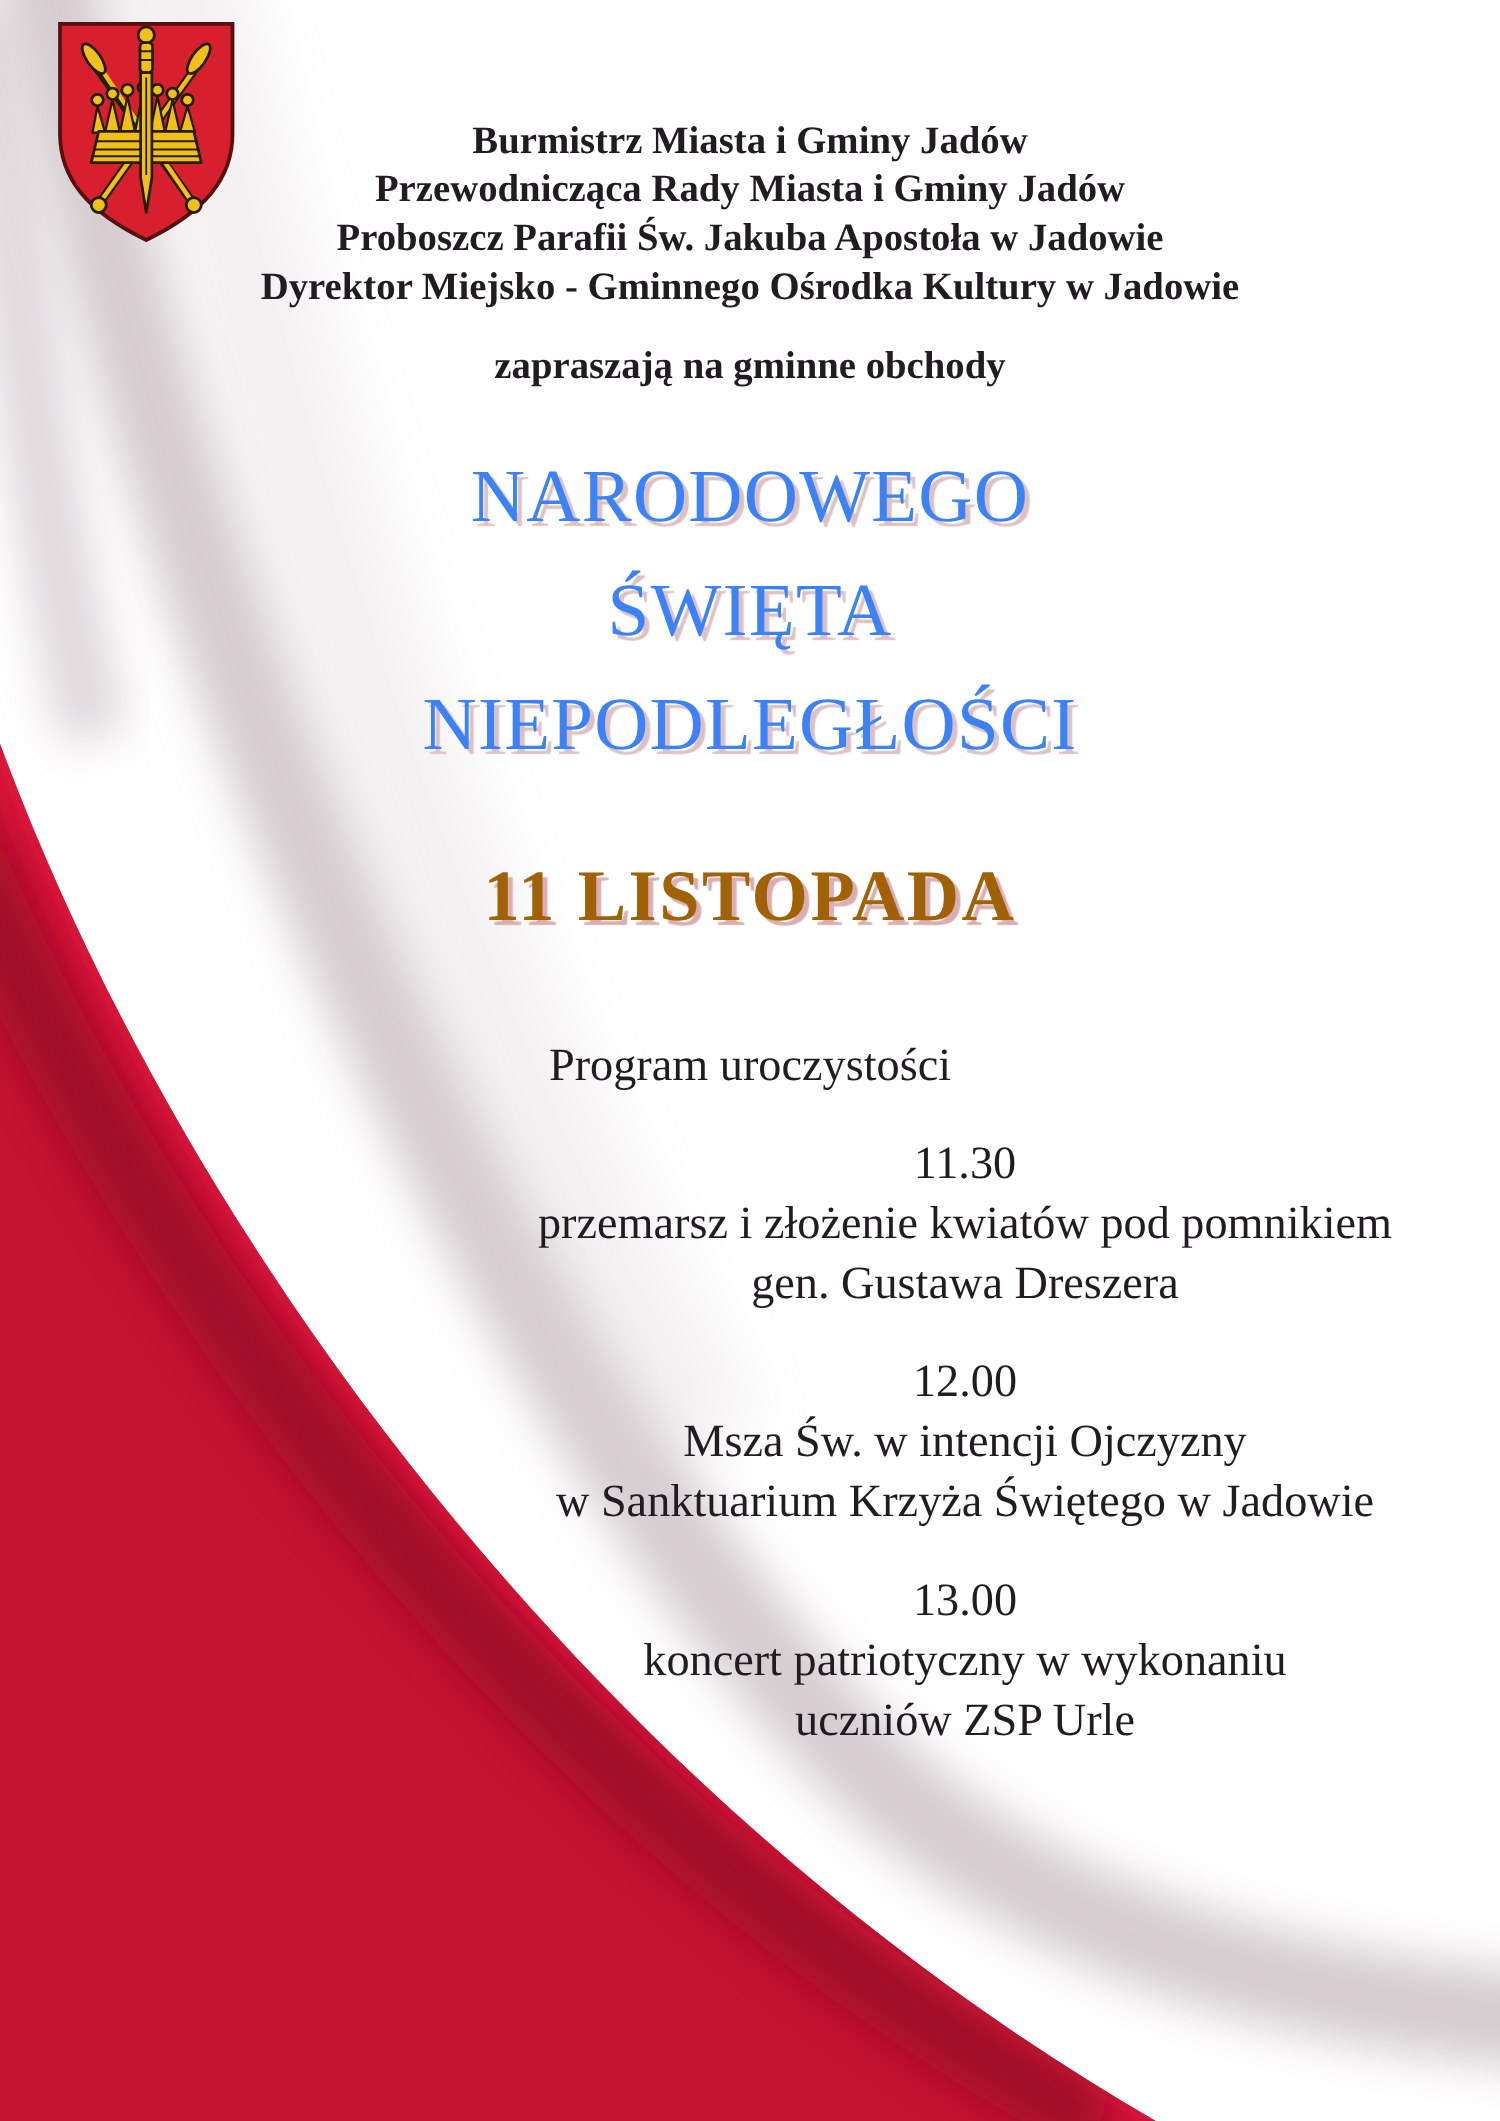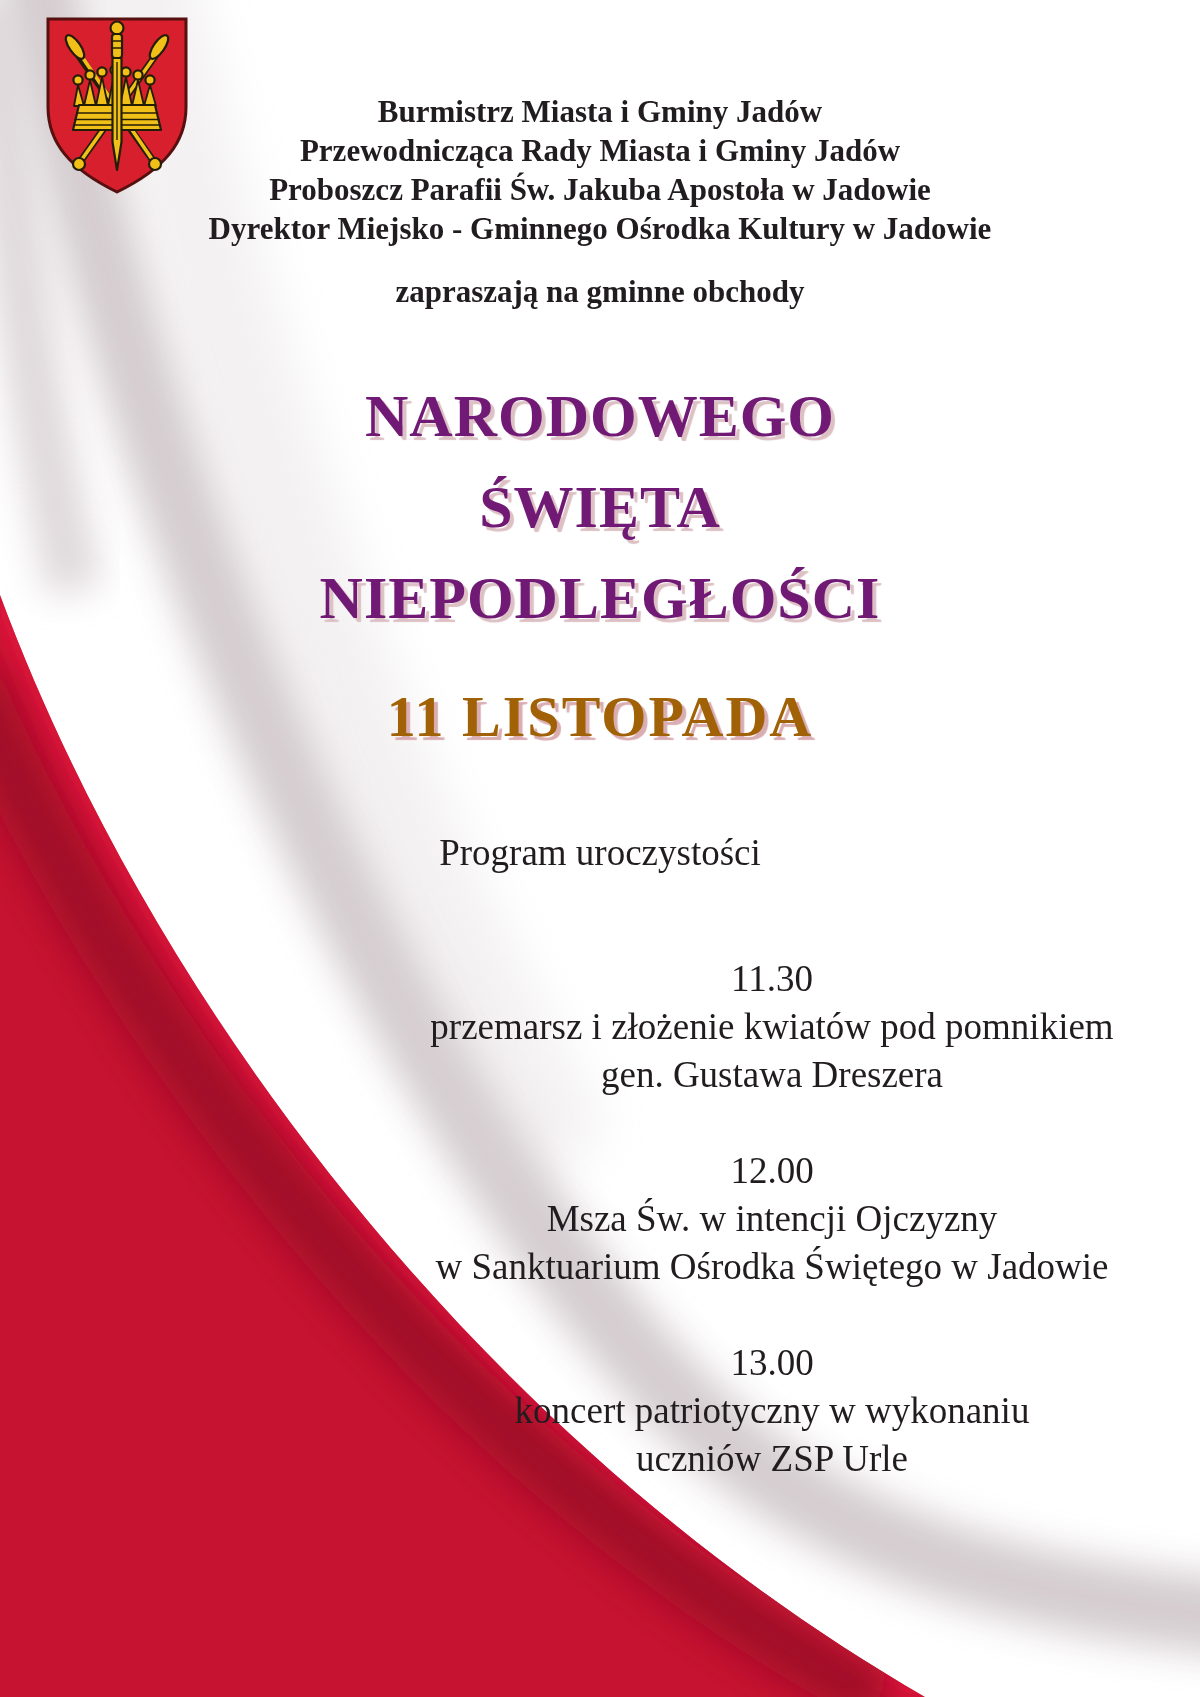--- a/index.html
+++ b/index.html
@@ -8,30 +8,30 @@
     background:#ffffff;color:#211c1f;
     font-family:"Liberation Serif","DejaVu Serif",serif;
   }
   .bg{position:absolute;left:0;top:0;width:1200px;height:1697px;}
   .crest{position:absolute;left:42px;top:14px;width:150px;height:184px;}
   .textlayer{position:absolute;left:0;top:0;width:1200px;height:1448px;}
   .centerblock{position:absolute;left:0;width:1200px;text-align:center;box-sizing:border-box;}
   .organizers{top:92px;font-weight:bold;font-size:31px;line-height:39px;}
   .invitation{top:272px;font-weight:bold;font-size:31px;line-height:40px;}
   .maintitle{
-    top:371px;font-weight:bold;font-size:60px;line-height:91px;letter-spacing:1px;
-    color:#701a75;text-shadow:4px 4px 1px #dcc0c4;
+    top:352px;font-weight:normal;font-size:60px;line-height:91px;letter-spacing:1px;
+    color:#3b82f6;text-shadow:4px 4px 1px #dcc0c4;
   }
   .datetitle{
     top:686px;font-weight:bold;font-size:58px;line-height:62px;letter-spacing:2px;
     color:#a16207;text-shadow:4px 4px 1px #d9adb2;
   }
   .program-heading{top:830px;font-size:37px;line-height:45px;}
   .program{top:907px;font-size:37px;line-height:48px;padding-left:344px;}
-  .program .group{margin-bottom:31px;margin-top:48px;}
+  .program .group{margin-bottom:31px;}
 </style>
 </head>
 <body>
 
 <svg class="bg" viewBox="0 0 1200 1697" aria-hidden="true">
   <defs>
     <filter id="b18" x="-50%" y="-50%" width="200%" height="200%">
         <feGaussianBlur stdDeviation="18"></feGaussianBlur>
       </filter>
     <filter id="b26" x="-50%" y="-50%" width="200%" height="200%">
@@ -114,21 +114,21 @@
 
   <div class="centerblock program">
     <div class="group">
       <div>11.30</div>
       <div>przemarsz i złożenie kwiatów pod pomnikiem</div>
       <div>gen. Gustawa Dreszera</div>
     </div>
     <div class="group">
       <div>12.00</div>
       <div>Msza Św. w intencji Ojczyzny</div>
-      <div>w Sanktuarium Ośrodka Świętego w Jadowie</div>
+      <div>w Sanktuarium Krzyża Świętego w Jadowie</div>
     </div>
     <div class="group">
       <div>13.00</div>
       <div>koncert patriotyczny w wykonaniu</div>
       <div>uczniów ZSP Urle</div>
     </div>
   </div>
 
 </div>
 

